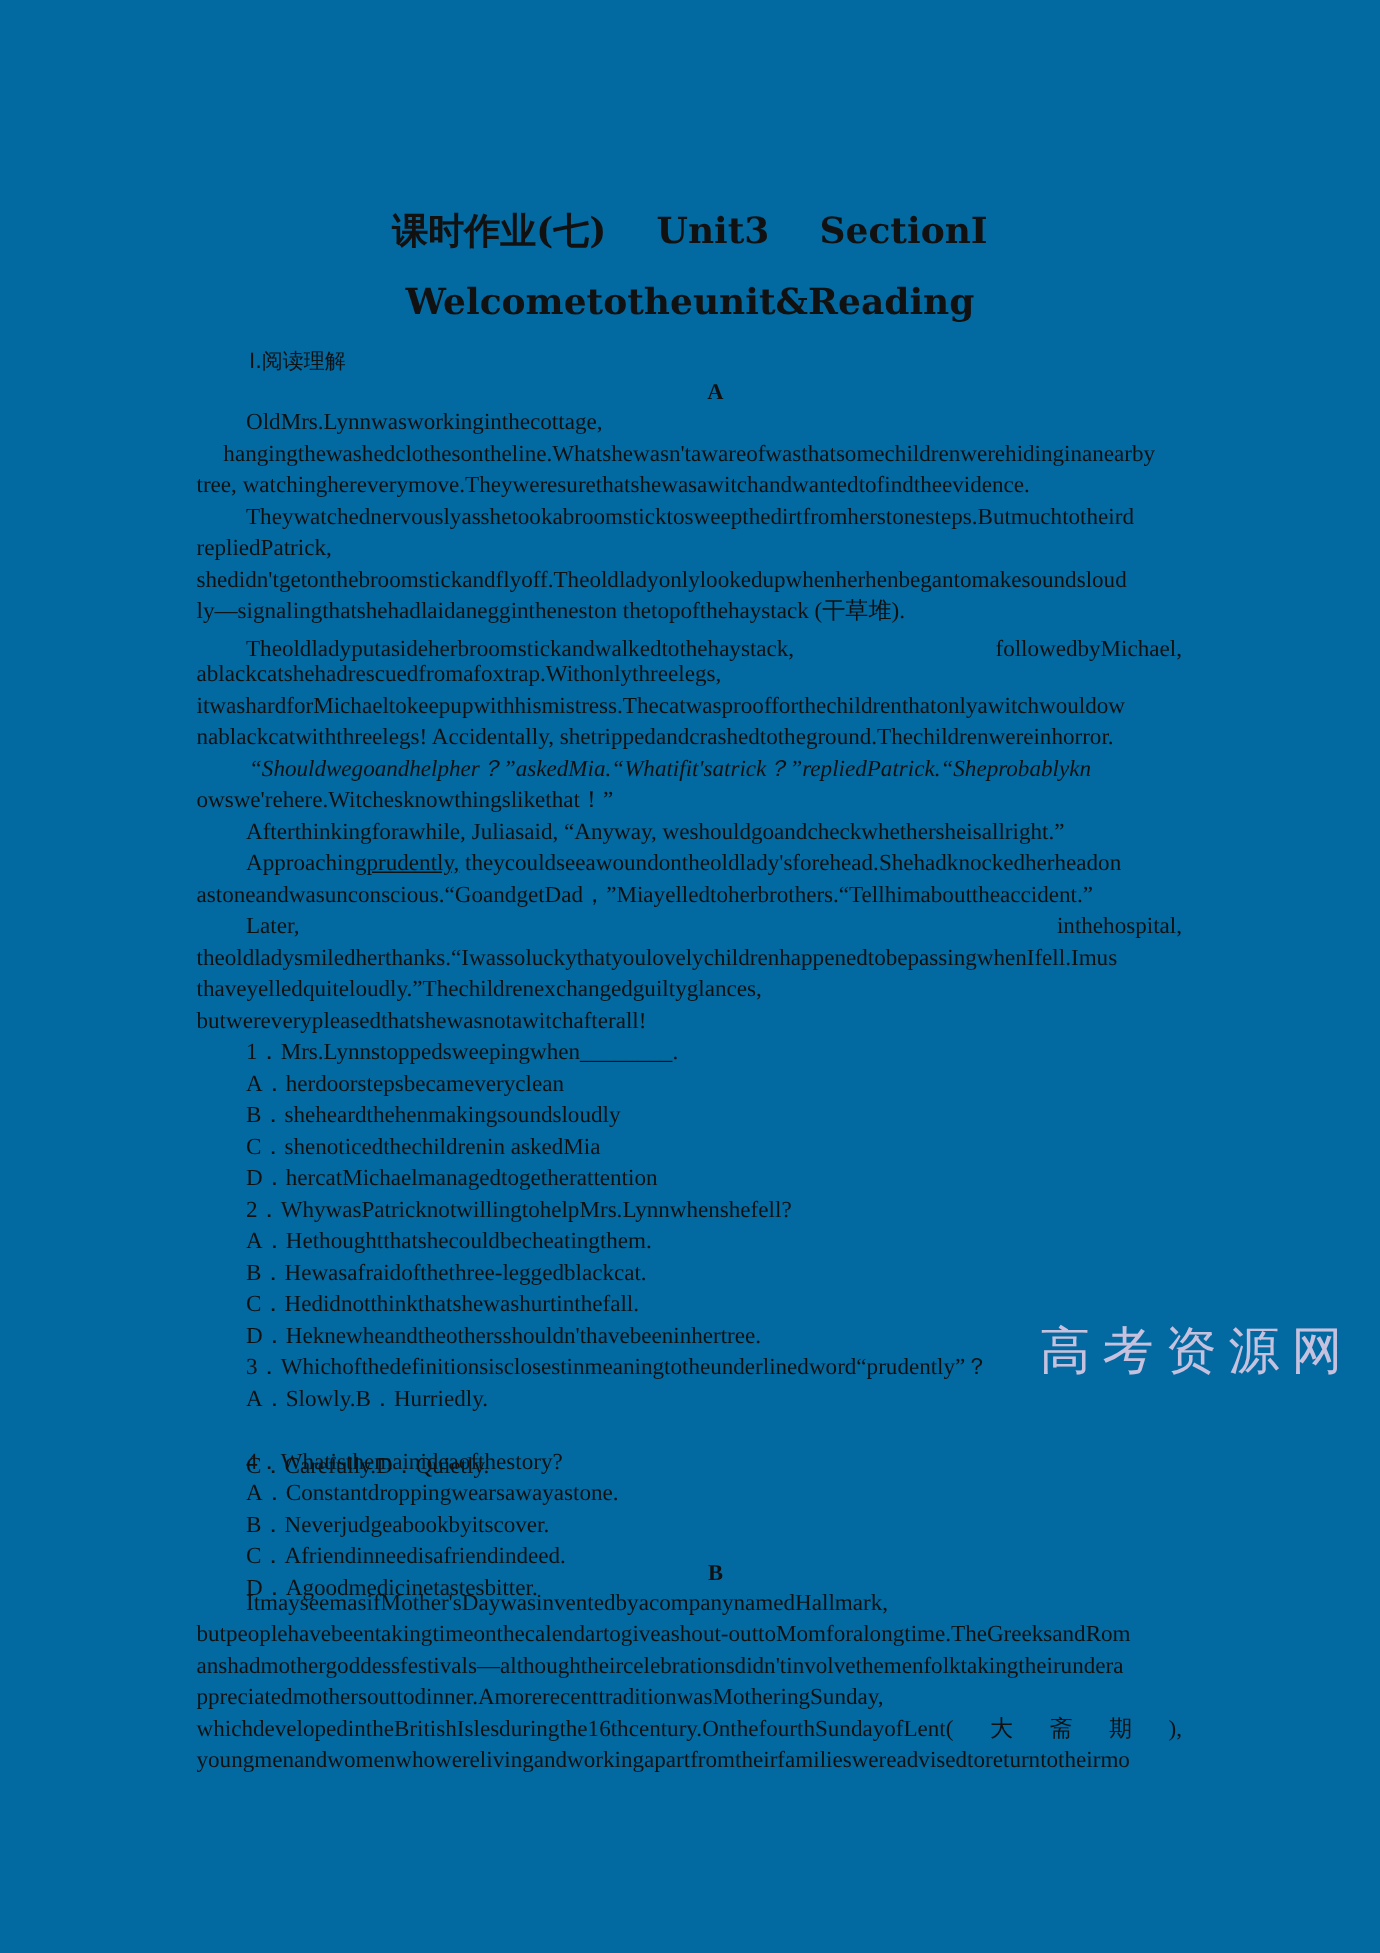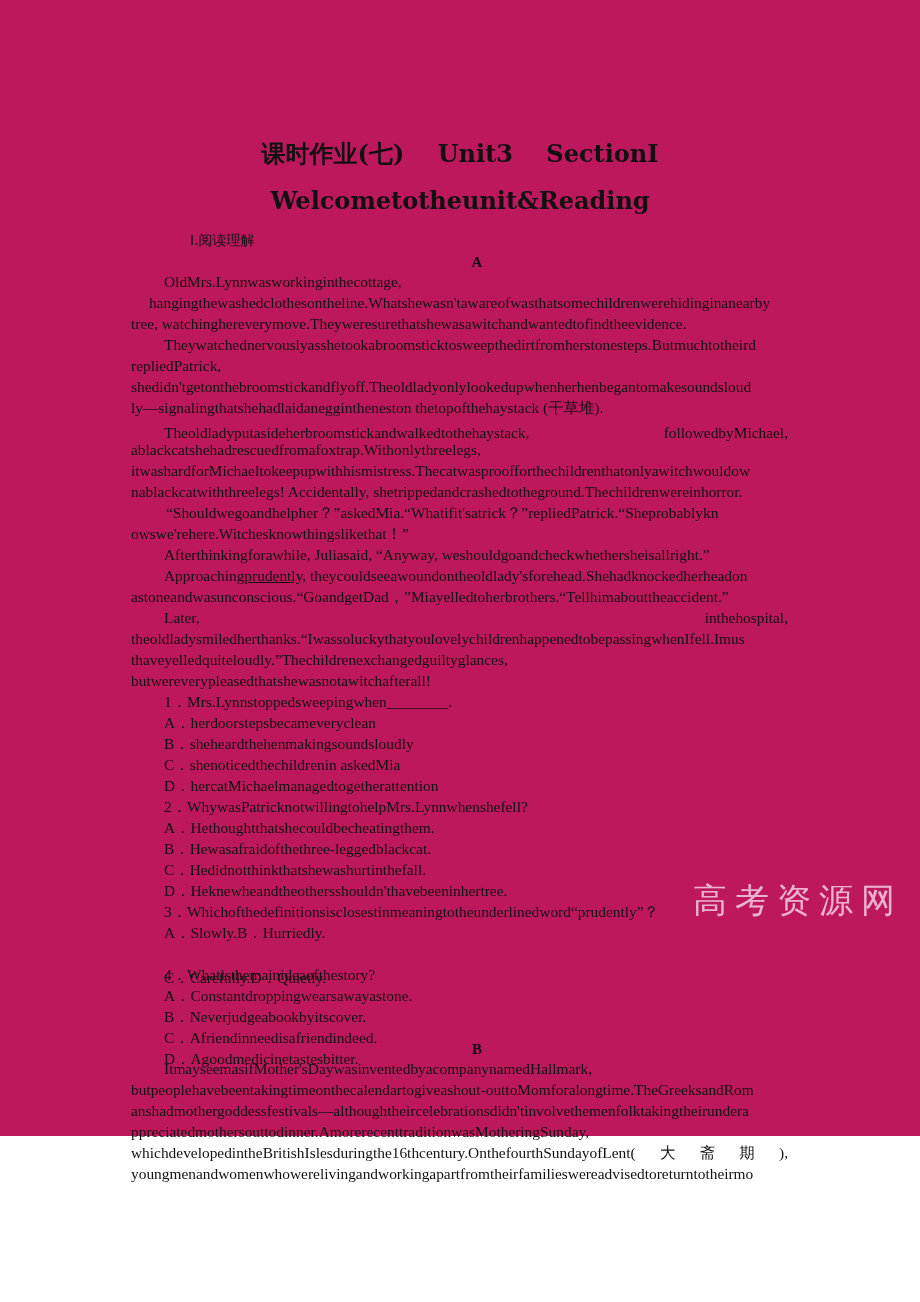--- a/index.html
+++ b/index.html
@@ -1,22 +1,22 @@
 <!DOCTYPE html>
 <html><head>
 <meta charset="utf-8">
 <style>
   html, body { margin:0; padding:0; background:#ffffff; }
   body { width:920px; height:1302px; position:relative; overflow:hidden; color:#111; }
-  .page { position:absolute; left:0; top:0; width:920px; height:1136px; background:#be185d; }
+  .page { position:absolute; left:0; top:0; width:920px; height:1302px; background:#0369a1; }
   .title1 { position:absolute; left:0; width:920px; top:138px; text-align:center;
             font-family:"DejaVu Serif", serif; font-weight:bold; font-size:24px; letter-spacing:0px; white-space:pre; }
   .title2 { position:absolute; left:0; width:920px; top:186px; text-align:center;
             font-family:"DejaVu Serif", serif; font-weight:bold; font-size:24px; white-space:pre; }
-  .section { position:absolute; left:166px; top:232px; font-family:"DejaVu Sans", sans-serif; font-size:14px;margin-left:24px; }
+  .section { position:absolute; left:166px; top:232px; font-family:"DejaVu Sans", sans-serif; font-size:14px; }
   .center-letter { position:absolute; left:0; width:954px; text-align:center;
             font-family:"Liberation Serif", serif; font-weight:bold; font-size:15px; }
   .line { position:absolute; left:131px; width:657px; font-family:"Liberation Serif", serif;
           font-size:15.4px; line-height:21px; white-space:nowrap; overflow:visible; }
   .line.indent { left:164px; width:624px; }
   .line.justify { display:flex; justify-content:space-between; }
   .line.opt { left:164px; }
   .u { text-decoration:underline; }
   .watermark { position:absolute; left:693px; top:878px; font-family:"DejaVu Sans", sans-serif;
                font-size:34px; letter-spacing:8px; color:#f7d8ee; opacity:0.8; white-space:nowrap; }
@@ -40,21 +40,21 @@
   <div class="line" style="top:355px;">repliedPatrick,</div>
   <div class="line" style="top:376px;">shedidn'tgetonthebroomstickandflyoff.Theoldladyonlylookedupwhenherhenbegantomakesoundsloud</div>
   <div class="line" style="top:397px;">ly—signalingthatshehadlaidaneggintheneston thetopofthehaystack (干草堆).</div>
   <div class="line indent justify" style="top:422px;">
     <span>Theoldladyputasideherbroomstickandwalkedtothehaystack,</span>
     <span>followedbyMichael,</span>
   </div>
   <div class="line" style="top:439px;">ablackcatshehadrescuedfromafoxtrap.Withonlythreelegs,</div>
   <div class="line" style="top:460px;">itwashardforMichaeltokeepupwithhismistress.Thecatwasproofforthechildrenthatonlyawitchwouldow</div>
   <div class="line" style="top:481px;">nablackcatwiththreelegs! Accidentally, shetrippedandcrashedtotheground.Thechildrenwereinhorror.</div>
-  <div class="line indent" style="top:502px; left:166px;">“Shouldwegoandhelpher？”askedMia.“Whatifit'satrick？”repliedPatrick.“Sheprobablykn</div>
+  <div class="line indent" style="top:502px; left:166px;font-style:italic;">“Shouldwegoandhelpher？”askedMia.“Whatifit'satrick？”repliedPatrick.“Sheprobablykn</div>
   <div class="line" style="top:523px;">owswe'rehere.Witchesknowthingslikethat！”</div>
   <div class="line indent" style="top:544px;">Afterthinkingforawhile, Juliasaid, “Anyway, weshouldgoandcheckwhethersheisallright.”</div>
   <div class="line indent" style="top:565px;">
     <span>Approaching</span><span class="u">prudently,</span><span> theycouldseeawoundontheoldlady'sforehead.Shehadknockedherheadon</span>
   </div>
   <div class="line" style="top:586px;">astoneandwasunconscious.“GoandgetDad，”Miayelledtoherbrothers.“Tellhimabouttheaccident.”</div>
   <div class="line indent justify" style="top:607px;">
     <span>Later,</span>
     <span>inthehospital,</span>
   </div>

